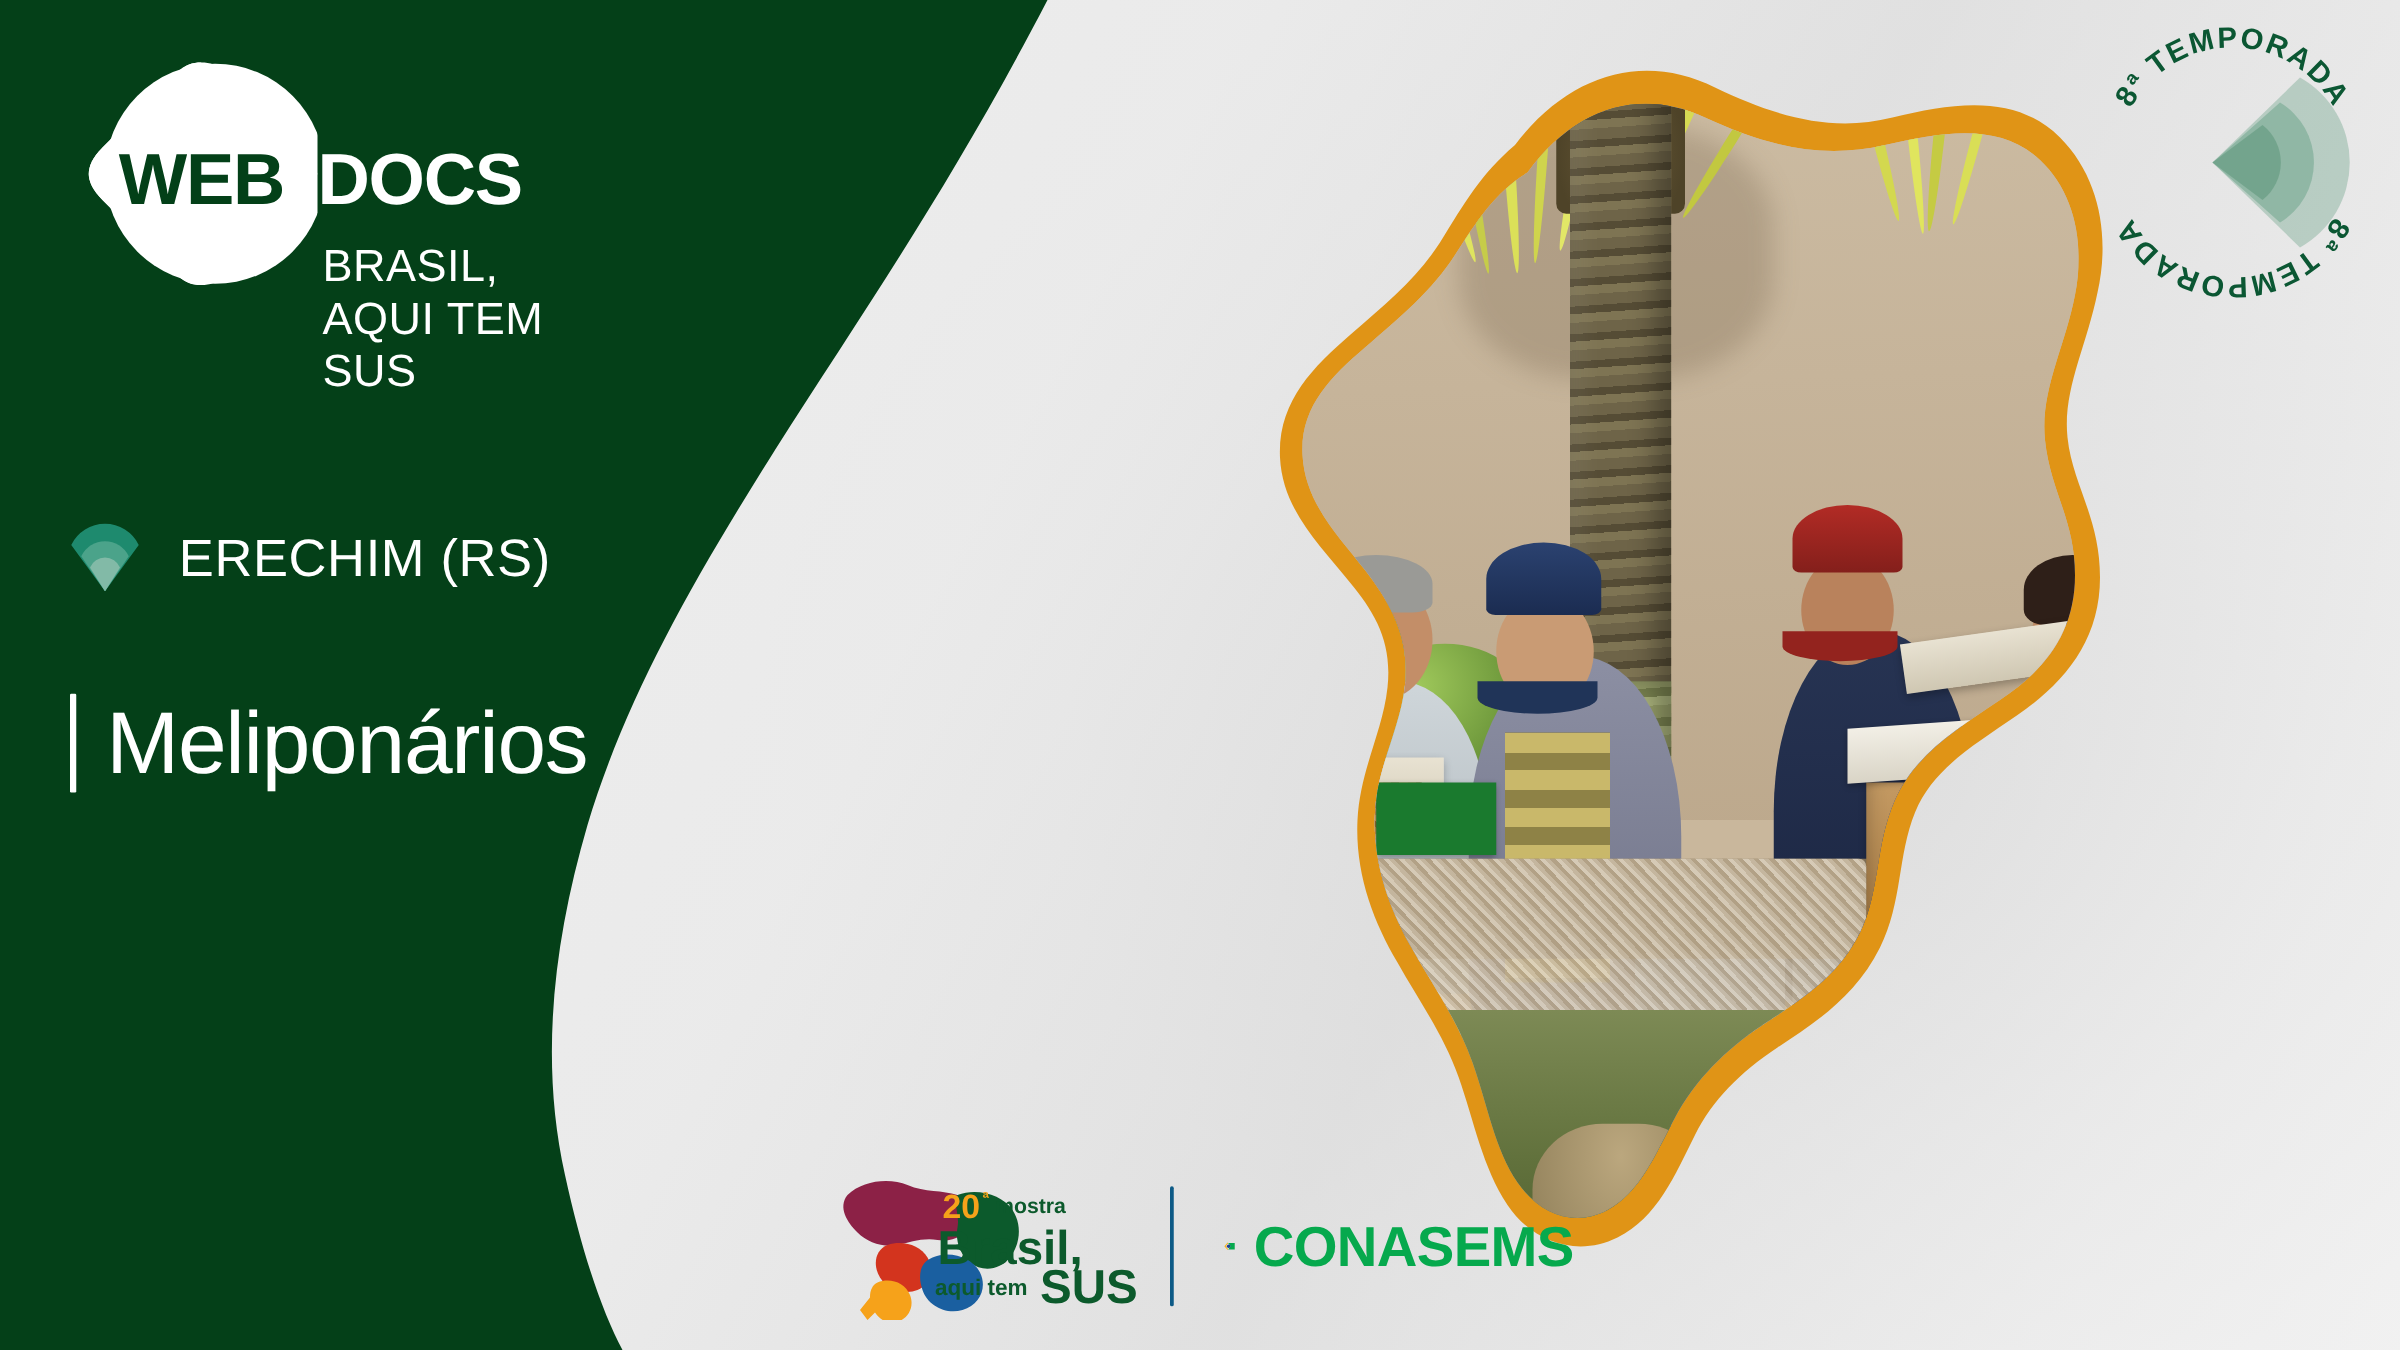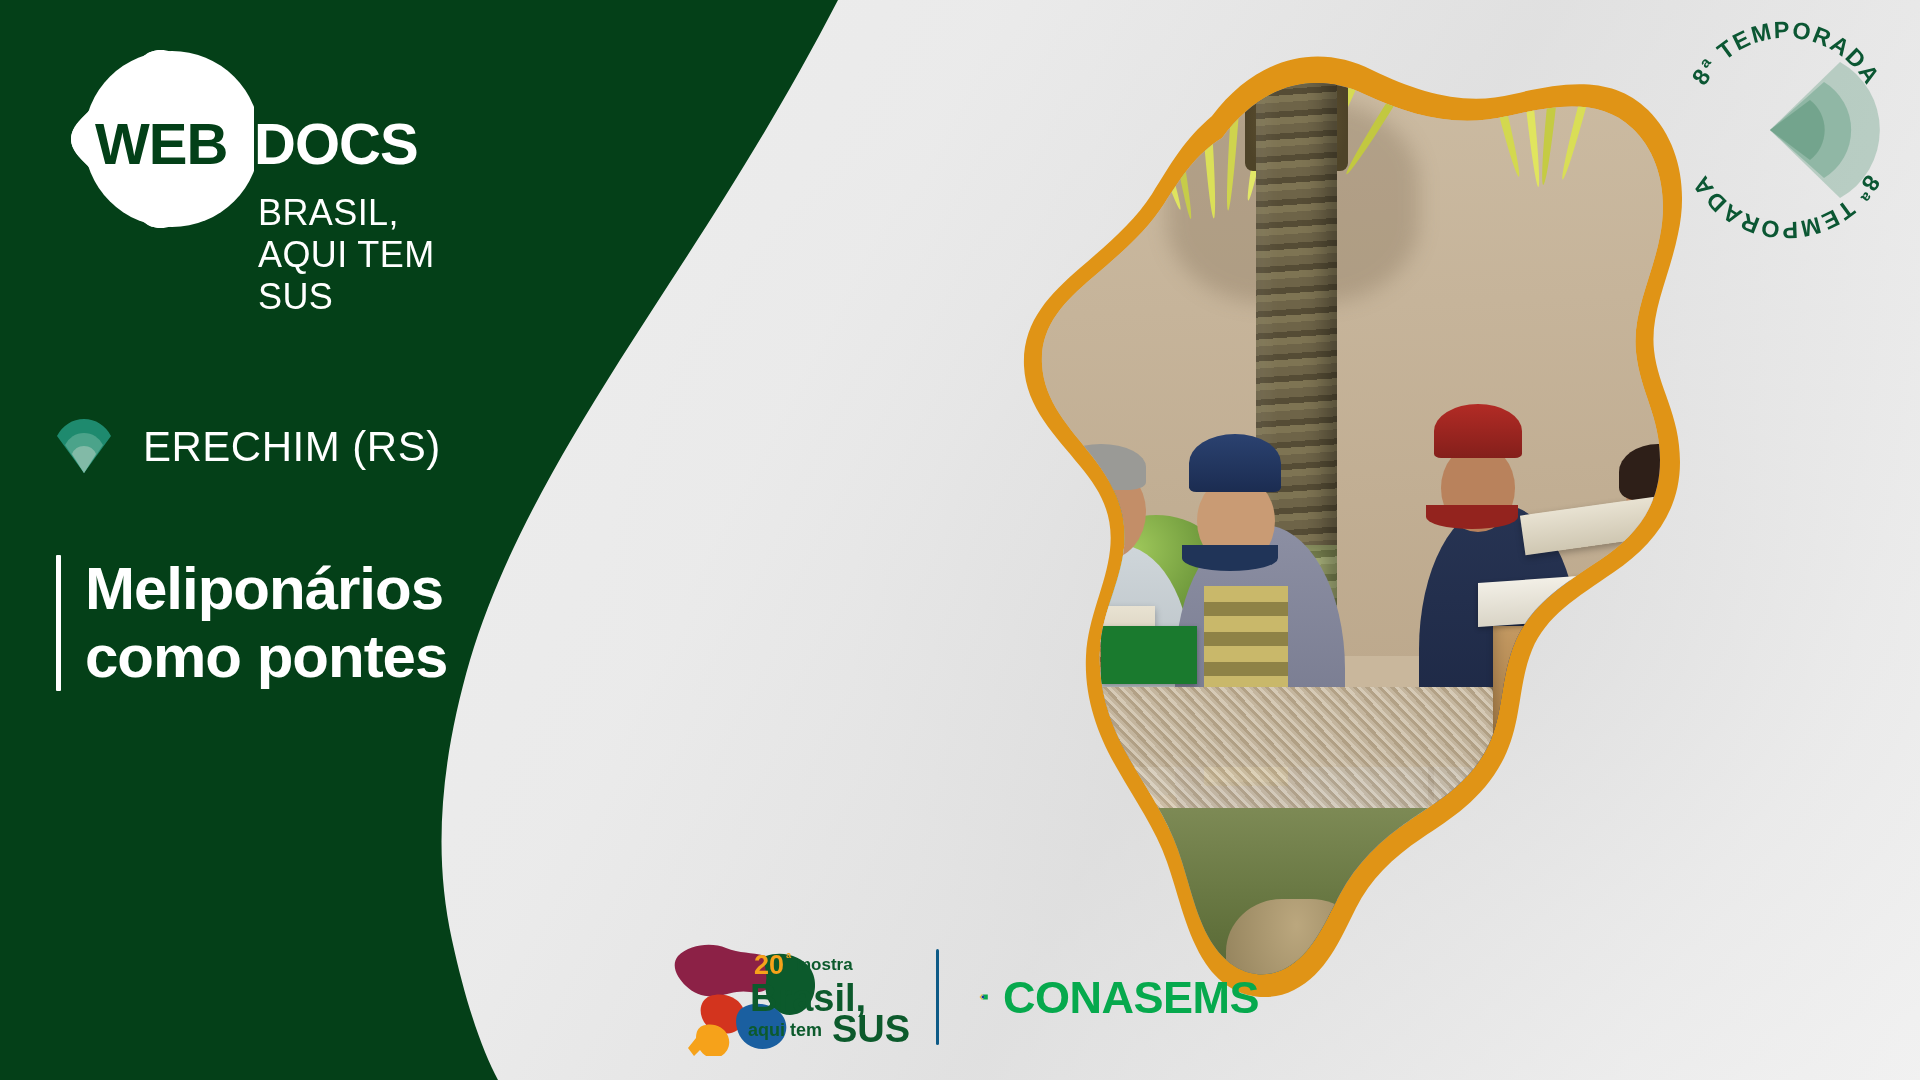--- a/index.html
+++ b/index.html
@@ -53,21 +53,21 @@
   .fan-icon{width:58px;height:58px;display:block;}
   .city-name{
     font-size:42px;font-weight:normal;color:#ffffff;letter-spacing:.5px;
     white-space:nowrap;
   }
 
   
   .headline-wrap{position:absolute;left:56px;top:555px;display:flex;}
   .headline-bar{width:5px;background:#ffffff;margin-right:24px;border-radius:1px;}
   .headline{
-    font-size:60px;font-weight:bold;color:#ffffff;line-height:1.13;
+    font-size:70px;font-weight:normal;color:#ffffff;line-height:1.13;
     letter-spacing:-1px;
   }
   .headline span{display:block;white-space:nowrap;}
 
   
   .photo-area{position:absolute;left:960px;top:20px;width:740px;height:1010px;}
   .photo-area svg{display:block;width:100%;height:100%;}
 
   
   .photo-clip{
@@ -195,21 +195,20 @@
       <path d="M10,27 A21,21 0 0 1 48,27 L29,55 Z" fill="#4FA58C" opacity=".92"></path>
       <path d="M17,36 A13,13 0 0 1 41,36 L29,55 Z" fill="#85BCA9" opacity=".95"></path>
     </svg>
     <div class="city-name">ERECHIM (RS)</div>
   </div>
 
   <div class="headline-wrap">
     <div class="headline-bar"></div>
     <div class="headline">
       <span>Meliponários</span>
-      <span>como pontes</span>
     </div>
   </div>
 
   <div class="photo-area">
     <svg width="0" height="0" style="position:absolute" aria-hidden="true">
       <defs>
         <clipPath id="brPhotoClip" clipPathUnits="userSpaceOnUse">
           <path d="M262,118
                    C300,66 352,50 404,74
                    C452,96 496,108 548,96

